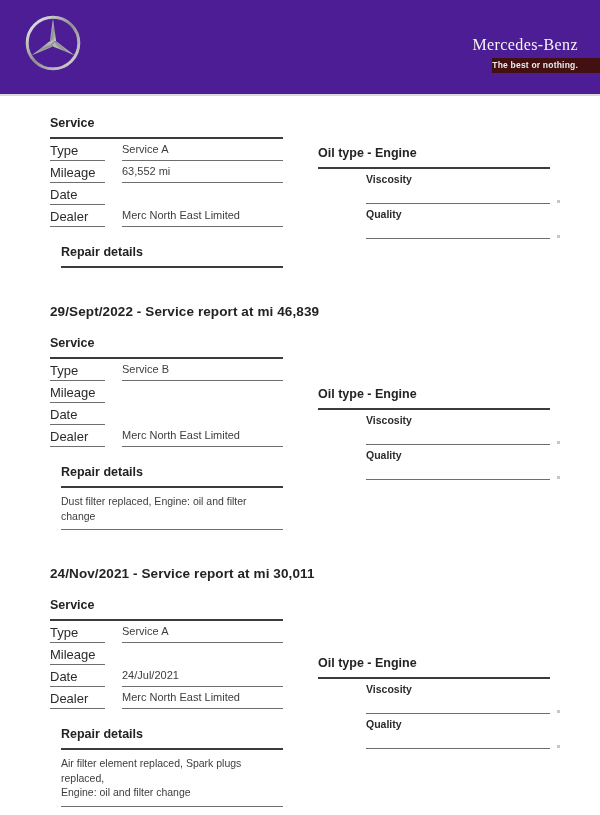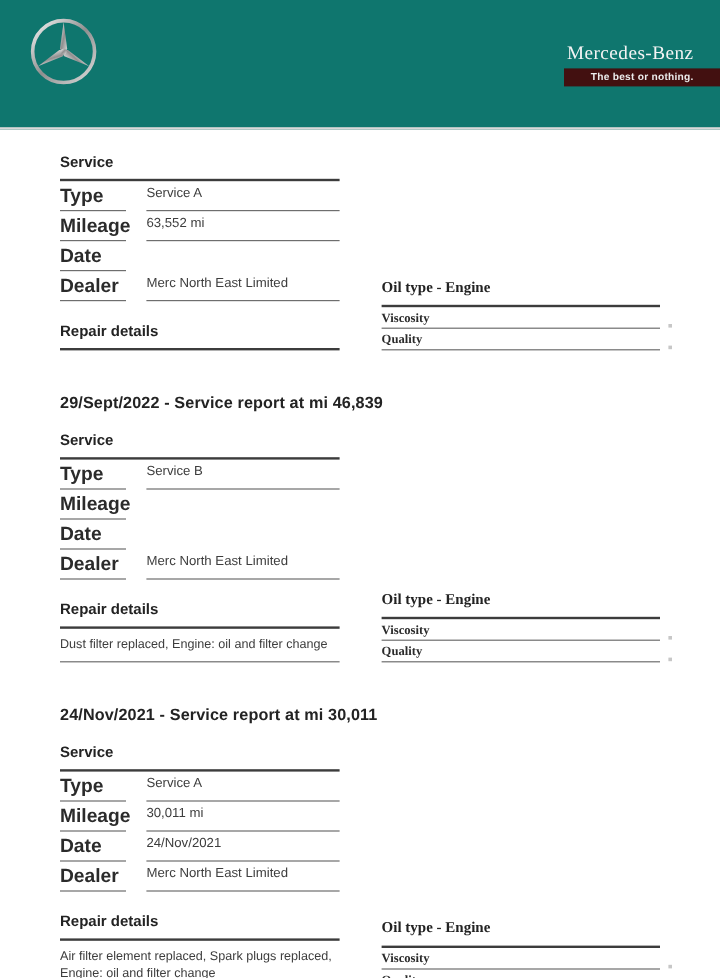--- a/index.html
+++ b/index.html
@@ -6,22 +6,22 @@
   html, body { width: 600px; background: #ffffff; }
   body {
     height: 815px;
     font-family: "Liberation Sans", sans-serif;
     color: #2b2b2b;
     overflow: hidden;
   }
 
   
   .header {
-    height: 108px;
-    background: #0f766e;
+    height: 96px;
+    background: #4c1d95;
     position: relative;
     border-bottom: 2px solid #d9d9d9;
   }
   .logo-wrap {
     position: absolute;
     left: 23px;
     top: 11px;
     width: 60px;
     height: 64px;
   }
@@ -39,86 +39,87 @@
     padding-right: 22px;
   }
   .brand-tagline {
     display: inline-block;
     margin-top: 2px;
     background: #421010;
     color: #ececec;
     font-size: 8.5px;
     font-weight: bold;
     letter-spacing: 0.2px;
-    padding: 2px 22px 3px 22px;
+    padding: 2px 22px 3px 0;
   }
 
   
   .page { padding: 20px 50px 0 50px; }
 
   .report { margin-bottom: 36px; }
   .report-title {
     font-size: 13.5px;
     font-weight: 700;
     color: #232323;
     letter-spacing: 0.1px;
     margin-bottom: 17px;
   }
 
-  .columns { display: flex; align-items: flex-end; }
+  .columns { display: flex; align-items: center; }
   .col-left  { width: 233px; }
-  .col-right { width: 232px; margin-left: 35px; position: relative; font-family: Liberation Serif, serif; }
+  .col-right { width: 232px; margin-left: 35px; position: relative; }
 
   .block-heading {
     font-size: 12.5px;
     font-weight: 700;
     color: #232323;
     padding-bottom: 7px;
     border-bottom: 2px solid #3c3c3c;
   }
 
   
   .kv-row { display: flex; }
   .kv-label {
     width: 55px;
-    font-size: 16px;
-    font-weight: 700;
+    font-size: 13px;
+    font-weight: 400;
     color: #2b2b2b;
     padding: 4px 0 2px 0;
     border-bottom: 1.5px solid #6e6e6e;
   }
   .kv-value {
     width: 161px;
     margin-left: 17px;
     font-size: 11px;
     color: #3d3d3d;
     padding: 4px 0 2px 0;
     border-bottom: 1.5px solid #6e6e6e;
     white-space: nowrap;
   }
 
   
   .oil-row {
     position: relative;
     font-size: 10.5px;
     font-weight: 700;
     color: #2b2b2b;
-    padding: 4px 0 2px 0;
-    border-bottom: 1.5px solid #6e6e6e;
+    padding: 4px 0 18px 0;
+    border-bottom: 1.5px solid #6e6e6e;
+    margin-left: 48px;
   }
   .clipped-mark {
     position: absolute;
     right: -10px;
     bottom: 0;
     width: 3px;
     height: 3px;
     background: #c7c7c7;
   }
 
-  .repair-block { margin-top: 18px; }
+  .repair-block { margin-top: 18px; margin-left: 11px; }
   .repair-text {
     font-size: 10.5px;
     color: #3d3d3d;
     line-height: 14.5px;
     white-space: pre-line;
     padding: 6px 0 6px 0;
     border-bottom: 1.5px solid #6e6e6e;
   }
 </style>
 </head>
@@ -243,25 +244,24 @@
     <div class="columns">
       <div class="col-left">
         <div class="block-heading">Service</div>
         <div>
           <div class="kv-row">
             <div class="kv-label">Type</div>
             <div class="kv-value">Service A</div>
           </div>
           <div class="kv-row">
             <div class="kv-label">Mileage</div>
-            <div class="kv-value">30,011 mi</div>
           </div>
           <div class="kv-row">
             <div class="kv-label">Date</div>
-            <div class="kv-value">24/Nov/2021</div>
+            <div class="kv-value">24/Jul/2021</div>
           </div>
           <div class="kv-row">
             <div class="kv-label">Dealer</div>
             <div class="kv-value">Merc North East Limited</div>
           </div>
         </div>
         <div class="repair-block">
           <div class="block-heading">Repair details</div>
           <div class="repair-text">Air filter element replaced, Spark plugs replaced,
 Engine: oil and filter change</div>

